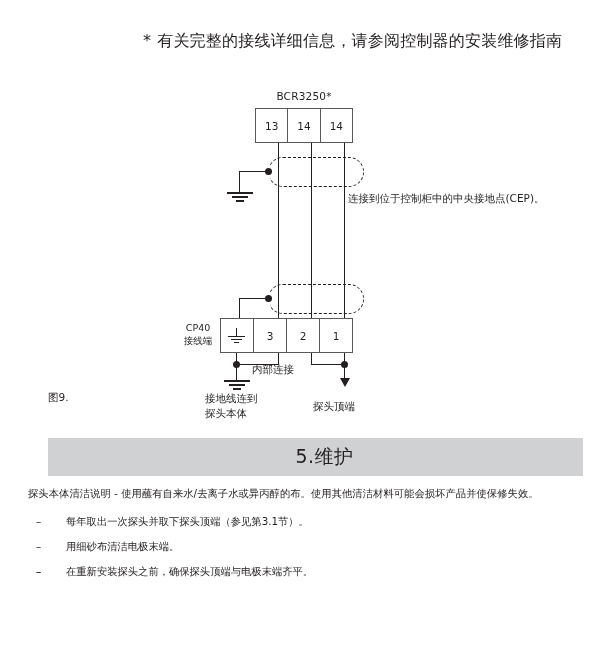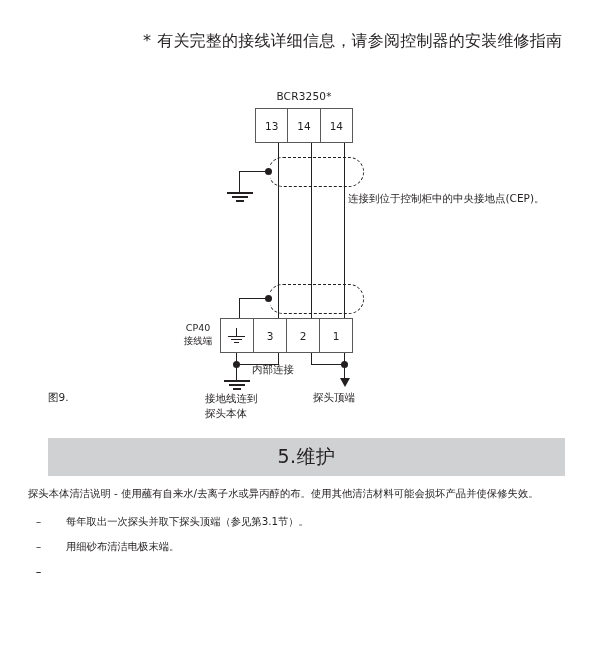--- a/index.html
+++ b/index.html
@@ -187,36 +187,37 @@
     position: absolute;
     left: 205px;
     top: 365px;
     font-size: 10.5px;
     line-height: 15px;
     white-space: nowrap;
   }
   .lbl-probe-tip {
     position: absolute;
     left: 313px;
-    top: 365px;
+    top: 374px;
     font-size: 10.5px;
     white-space: nowrap;
   }
 
   
   .section-band {
     position: absolute;
     left: 48px;
     top: 438px;
     width: 517px;
     height: 38px;
     background: #d0d1d3;
     display: flex;
     align-items: center;
     justify-content: center;
+    padding-left: 18px;
   }
   .section-band .title {
     font-size: 19px;
     color: #231f20;
     letter-spacing: .5px;
   }
 
   
   .body {
     position: absolute;
@@ -357,15 +358,16 @@
     </li>
     <li>
       <span class="dash">–</span>
       <span>用细砂布清洁电极末端。</span>
     </li>
     <li>
       <span class="dash">–</span>
     </li>
     <li>
       <span class="dash">–</span>
+      <span>在重新安装探头之前，确保探头顶端与电极末端齐平。</span>
     </li>
   </ul>
 </div>
 
 </body></html>

